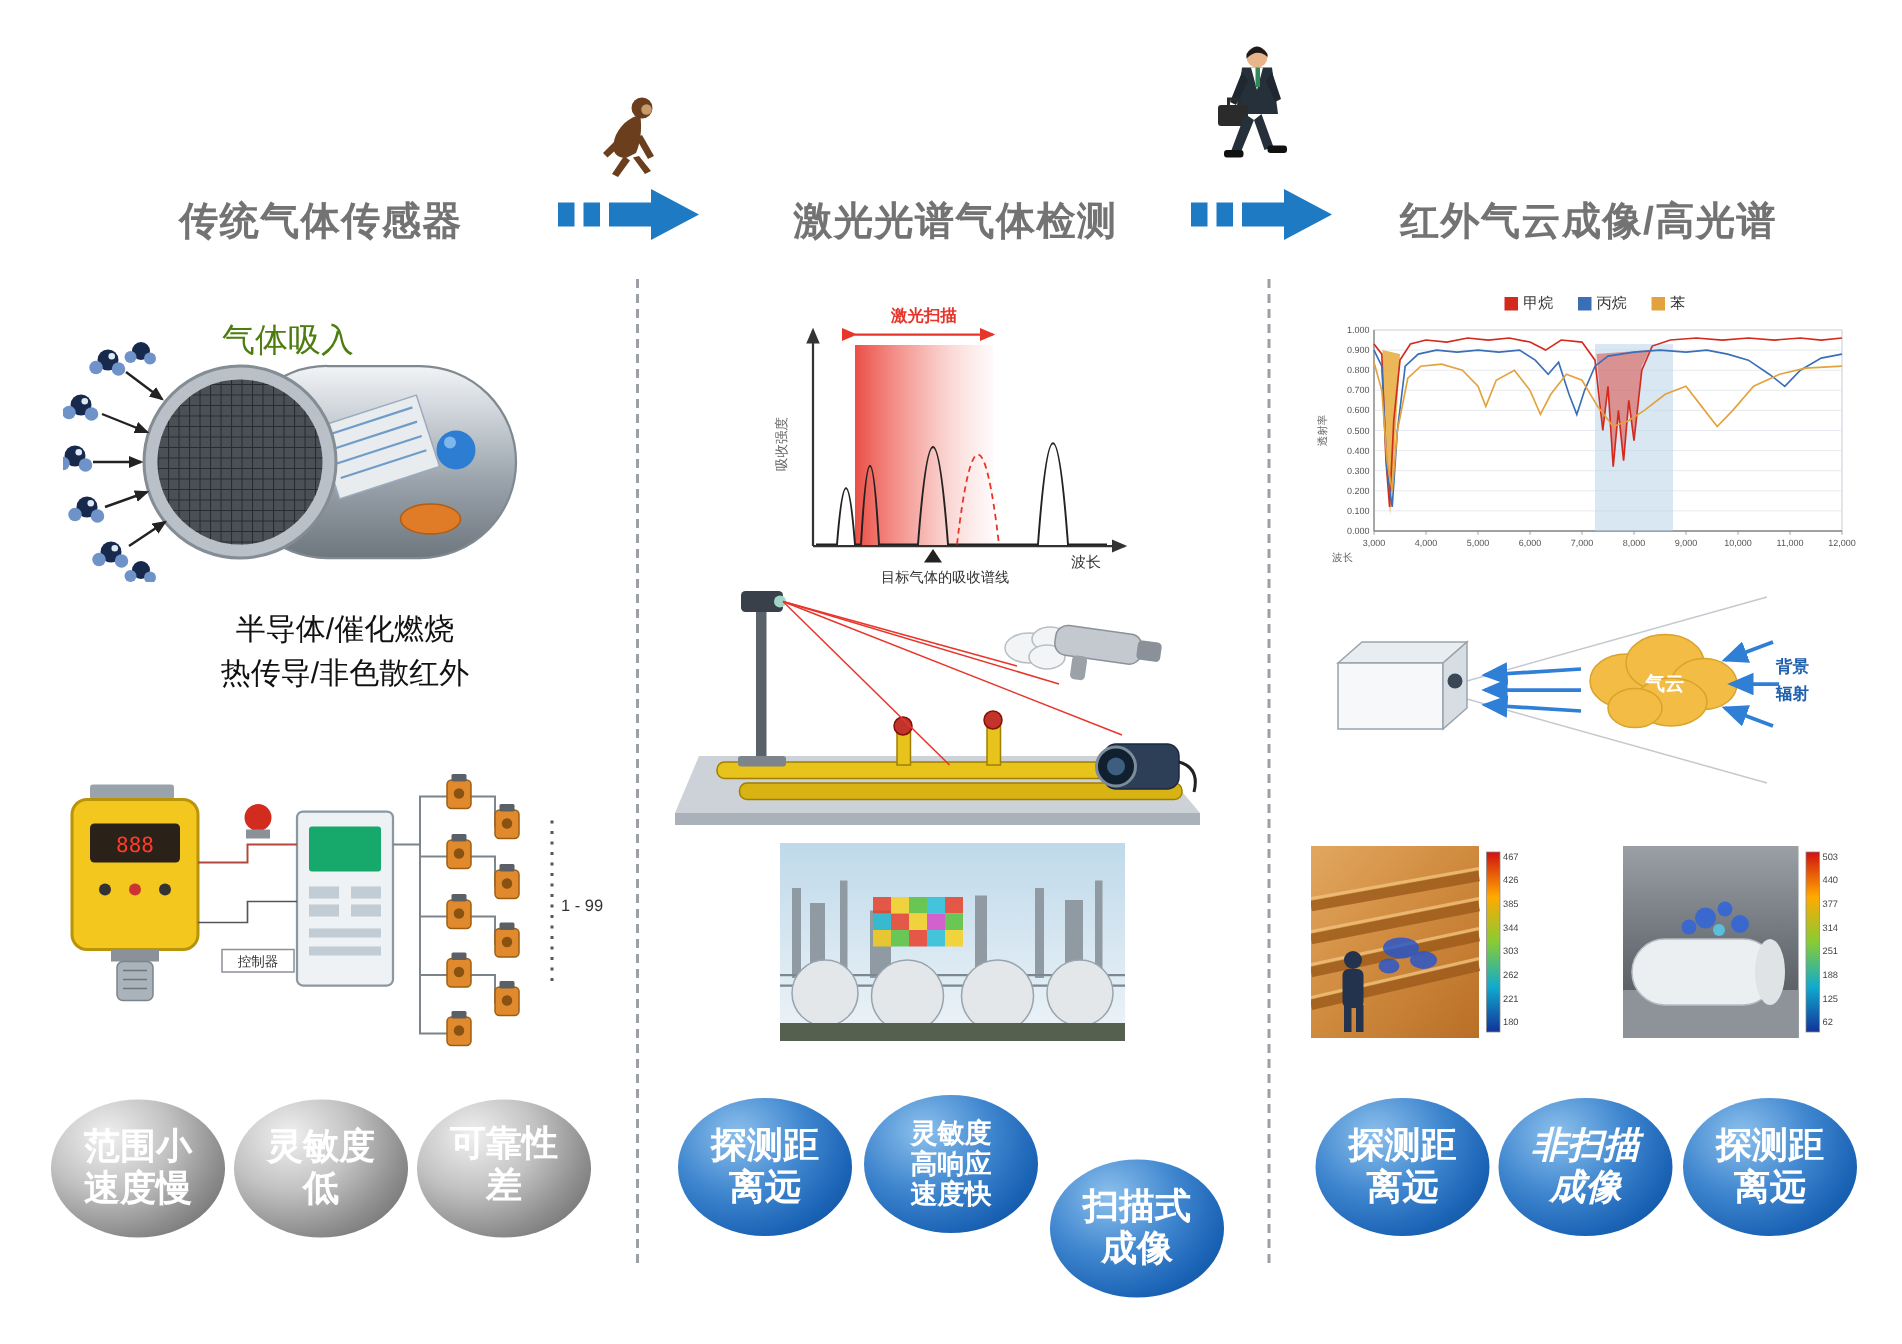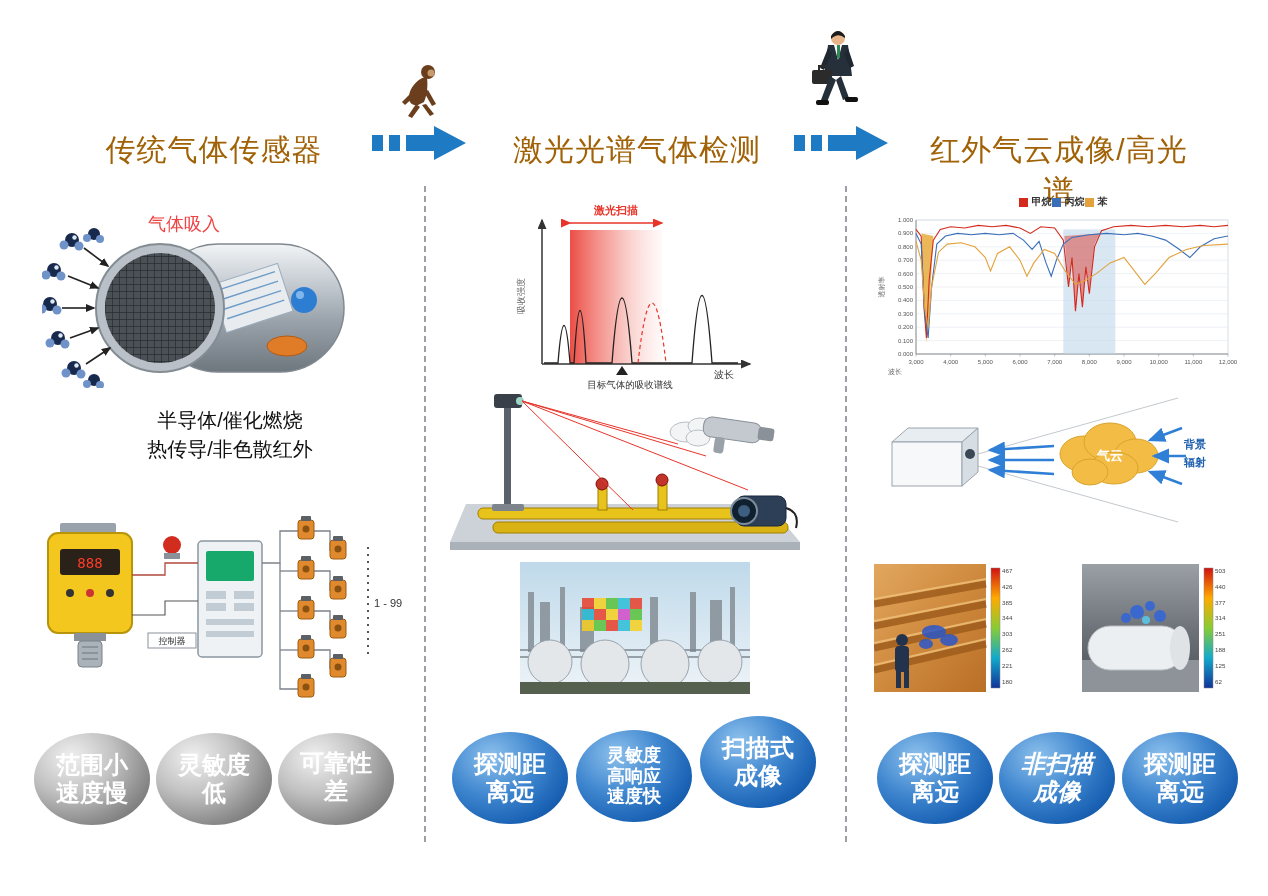--- a/index.html
+++ b/index.html
@@ -1,32 +1,32 @@
 <!DOCTYPE html>
 <html><head>
 <meta charset="utf-8">
 <style>
   * { margin:0; padding:0; box-sizing:border-box; }
   body { background:#fff; font-family:"Liberation Sans","DejaVu Sans",sans-serif; }
   #canvas { position:relative; width:1268px; height:896px; background:#fff; overflow:hidden; }
   svg { font-family:"Liberation Sans","DejaVu Sans",sans-serif; }
   .abs { position:absolute; }
-  .title { position:absolute; font-size:30px; font-weight:normal; color:#a16207; text-align:center; letter-spacing:1px; }
+  .title { position:absolute; font-size:26px; font-weight:bold; color:#737373; text-align:center; letter-spacing:1px; }
   .divider { position:absolute; top:186px; height:656px; width:0; border-left:2px dashed #9aa0a6; }
   .badge { position:absolute; width:116px; height:92px; border-radius:50%;
            display:flex; align-items:center; justify-content:center; text-align:center;
            color:#fff; font-weight:bold; font-size:24px; line-height:1.15; white-space:pre-line; }
   .badge.small-text { font-size:18px; }
   .badge-gray { background: radial-gradient(ellipse at 32% 26%, #f0f0f0 0%, #c2c2c2 38%, #8f8f8f 68%, #5e5e5e 100%); }
   .badge-blue { background: radial-gradient(ellipse at 34% 26%, #8cc0ec 0%, #3f86cf 42%, #1b63b5 72%, #0c4a92 100%); }
-  #gas-intake { position:absolute; left:148px; top:212px; font-size:18px; color:#ef4444; }
+  #gas-intake { position:absolute; left:148px; top:212px; font-size:22px; color:#4d7c0f; }
   #tech-text  { position:absolute; left:105px; top:390px; width:250px; text-align:center;
                 font-size:20px; line-height:29px; color:#111; white-space:pre-line;margin-top:16px; }
   #chart-legend { position:absolute; left:908px; top:195px; width:310px; display:flex;
-                  justify-content:center; align-items:flex-start; font-size:10px; color:#333;font-weight:bold; }
+                  justify-content:center; align-items:flex-start; gap:16px; font-size:10px; color:#333; }
   .lg-swatch { display:inline-block; width:9px; height:9px; margin-right:4px; }
   .lg-item { display:flex; align-items:center; }
 </style>
 </head>
 <body>
 
 <div id="canvas">
 
   <div class="title" style="left:98px; top:130px; width:232px;">传统气体传感器</div>
   <div class="title" style="left:508px; top:130px; width:258px;">激光光谱气体检测</div>
@@ -334,21 +334,21 @@
         <circle cx="200" cy="100" r="22"></circle>
     </g>
     <rect x="0" y="120" width="230" height="12" fill="#55604f"></rect>
   </svg>
 
   <div class="badge badge-blue" style="left:452px; top:732px;">探测距
 离远</div>
   <div class="badge badge-blue small-text" style="left:576px; top:730px;">灵敏度
 高响应
 速度快</div>
-  <div class="badge badge-blue" style="left:700px; top:716px;">扫描式
+  <div class="badge badge-blue" style="left:700px; top:773px;">扫描式
 成像</div>
 
   <div id="chart-legend">
       <span class="lg-item"><span class="lg-swatch" style="background: rgb(212, 42, 30);"></span>甲烷</span>
       <span class="lg-item"><span class="lg-swatch" style="background: rgb(58, 111, 184);"></span>丙烷</span>
       <span class="lg-item"><span class="lg-swatch" style="background: rgb(227, 162, 60);"></span>苯</span>
     </div>
   <svg id="right-chart-svg" class="abs" style="left:876px; top:208px;" width="368" height="172" viewBox="0 0 368 172">
       <rect x="40" y="12" width="312" height="134" fill="#fff" stroke="#c8d0d8" stroke-width="0.7"></rect>
       <line x1="40" x2="352" y1="12" y2="12" stroke="#e3e8ee" stroke-width="0.6"></line>

